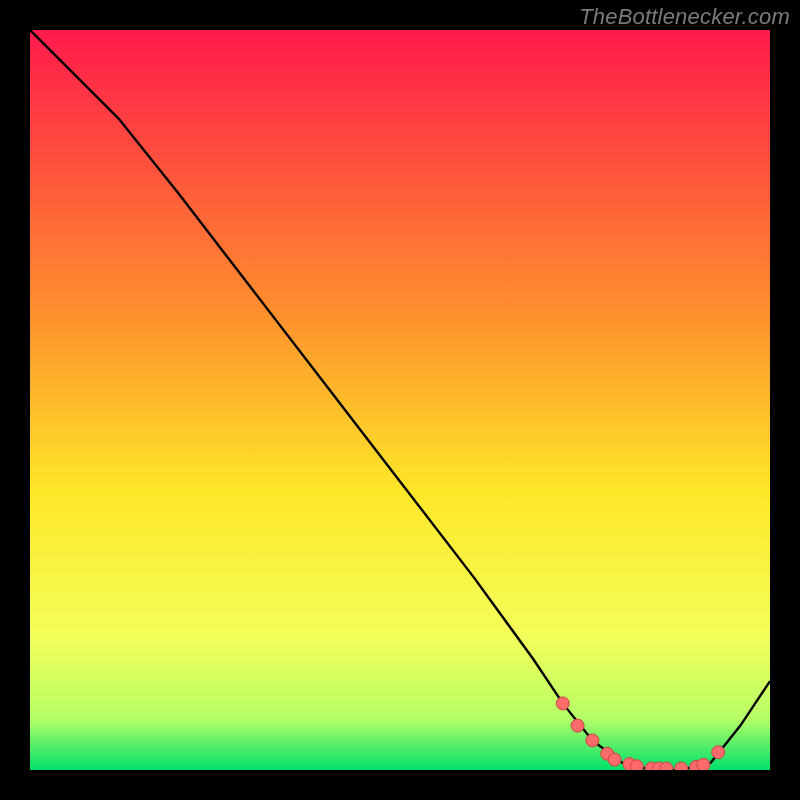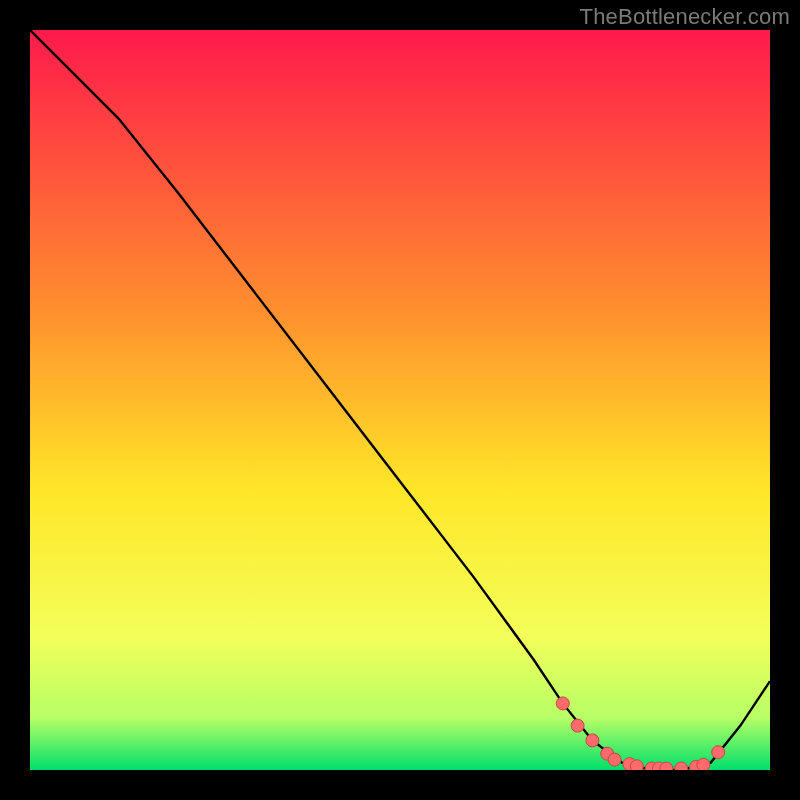--- a/index.html
+++ b/index.html
@@ -19,20 +19,21 @@
   }
   .watermark {
     position: absolute;
     top: 4px;
     right: 10px;
     color: #7a7a7a;
     font-size: 22px;
     font-weight: 500;
     letter-spacing: 0.2px;
     user-select: none;
+    font-style: italic;
   }
   .plot {
     position: absolute;
     left: 30px;
     top: 30px;
     width: 740px;
     height: 740px;
   }
   svg { display: block; }
 </style>

